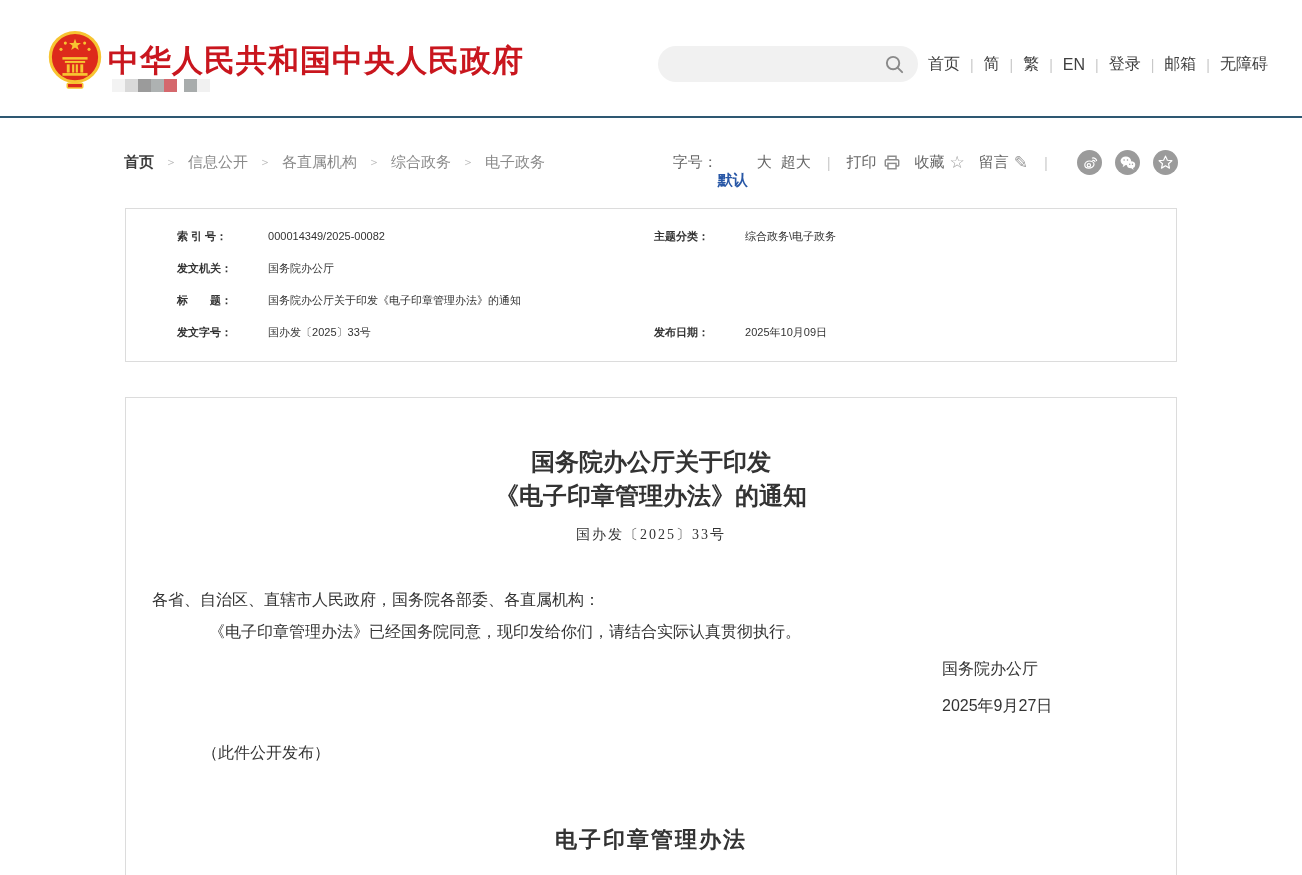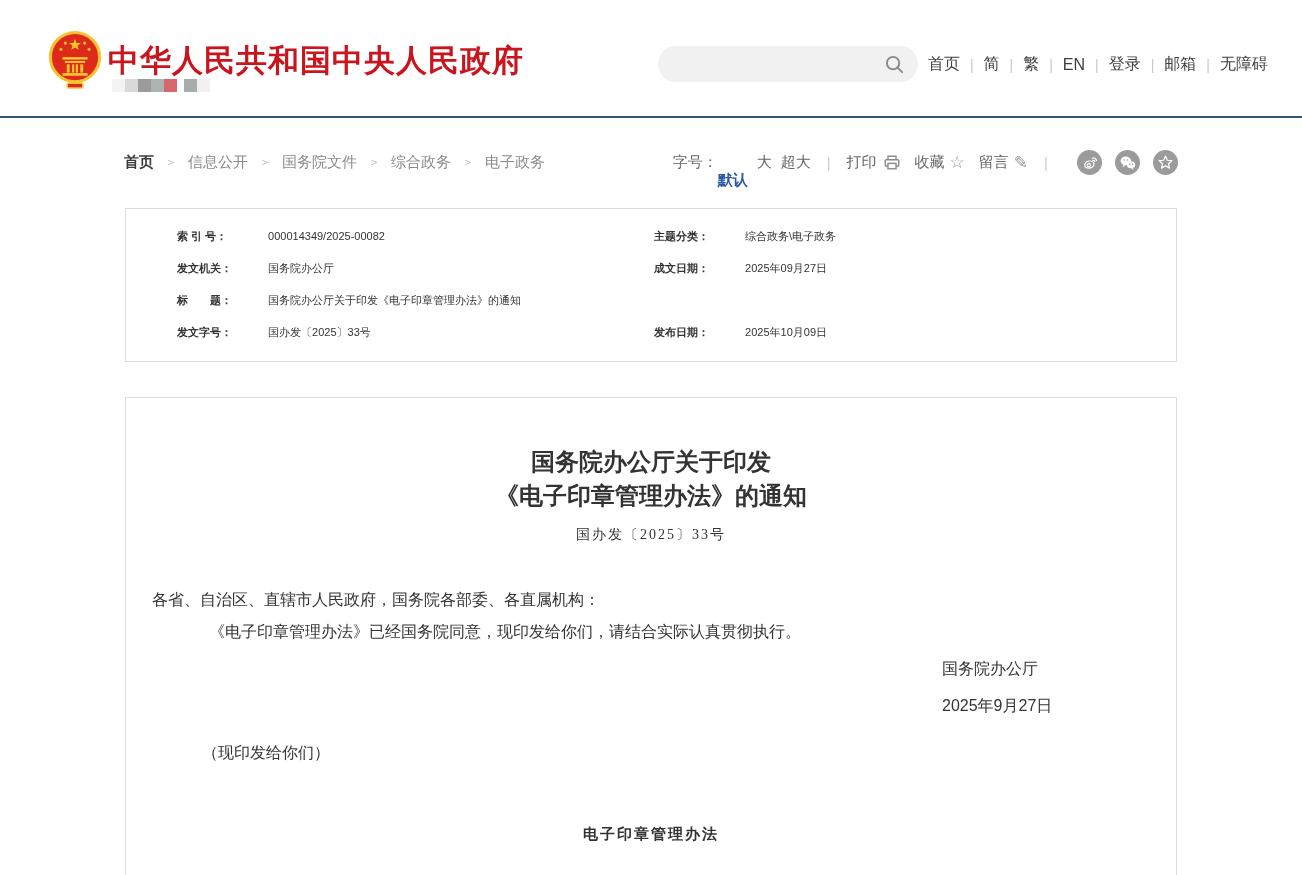--- a/index.html
+++ b/index.html
@@ -59,21 +59,21 @@
   .doc-box{width:1052px;margin:35px auto 0;border:1px solid var(--border-gray);
     border-bottom:none;height:560px;padding-top:47px;color:var(--text-dark);}
   .serif{font-family:"Liberation Serif","DejaVu Serif",serif;}
   .doc-title{font-size:24px;font-weight:bold;text-align:center;line-height:34px;}
   .doc-num{font-size:14px;text-align:center;margin-top:13px;letter-spacing:2px;}
   .doc-body{font-size:16px;margin-top:40px;}
   .salutation{margin-left:26px;line-height:32px;}
   .para{margin-left:51px;text-indent:32px;line-height:32px;}
   .sig{margin-left:816px;margin-top:4px;line-height:33px;}
   .public-note{margin-left:76px;margin-top:15px;line-height:32px;}
-  .sec-title{font-size:15px;font-weight:bold;letter-spacing:2px;text-align:center;margin-top:56px;}
+  .sec-title{font-size:22px;font-weight:bold;letter-spacing:2px;text-align:center;margin-top:56px;}
   .chap-title{font-size:17px;font-weight:bold;text-align:center;margin-top:46px;}
 </style>
 </head>
 <body>
 
 <div class="page">
 
   <div class="header">
     <svg class="logo" viewBox="0 0 60 62">
       <circle cx="30" cy="28" r="25.5" fill="#dd2a1b" stroke="#f7c431" stroke-width="3.2"></circle>
@@ -129,21 +129,21 @@
       <a>无障碍</a>
     </div>
   </div>
 
   <div class="crumb-row">
     <div class="crumbs">
       <a class="home">首页</a>
       <span class="sep">＞</span>
       <a>信息公开</a>
       <span class="sep">＞</span>
-      <a>国务院文件</a>
+      <a>各直属机构</a>
       <span class="sep">＞</span>
       <a>综合政务</a>
       <span class="sep">＞</span>
       <a>电子政务</a>
     </div>
 
     <div class="tools">
       <span>字号：</span>
       <span class="fs-opt fs-active" style="margin-left:0">默认</span>
       <span class="fs-opt">大</span>
@@ -207,24 +207,20 @@
       <div class="m-right">
         <span class="m-label">主题分类：</span>
         <span>综合政务\电子政务</span>
       </div>
     </div>
     <div class="meta-row">
       <div class="m-left">
         <span class="m-label">发文机关：</span>
         <span>国务院办公厅</span>
       </div>
-      <div class="m-right">
-        <span class="m-label">成文日期：</span>
-        <span>2025年09月27日</span>
-      </div>
     </div>
     <div class="meta-row">
       <div class="m-left" style="width:auto">
         <span class="m-label">标　　题：</span>
         <span>国务院办公厅关于印发《电子印章管理办法》的通知</span>
       </div>
     </div>
     <div class="meta-row">
       <div class="m-left">
         <span class="m-label">发文字号：</span>
@@ -242,19 +238,19 @@
       <div>国务院办公厅关于印发</div>
       <div>《电子印章管理办法》的通知</div>
     </div>
     <div class="doc-num serif">国办发〔2025〕33号</div>
 
     <div class="doc-body">
       <div class="salutation">各省、自治区、直辖市人民政府，国务院各部委、各直属机构：</div>
       <div class="para">《电子印章管理办法》已经国务院同意，现印发给你们，请结合实际认真贯彻执行。</div>
       <div class="sig">国务院办公厅</div>
       <div class="sig">2025年9月27日</div>
-      <div class="public-note">（现印发给你们）</div>
+      <div class="public-note">（此件公开发布）</div>
       <div class="sec-title serif">电子印章管理办法</div>
       <div class="chap-title serif">第一章　总　　则</div>
     </div>
   </div>
 
 </div>
 
 </body></html>

